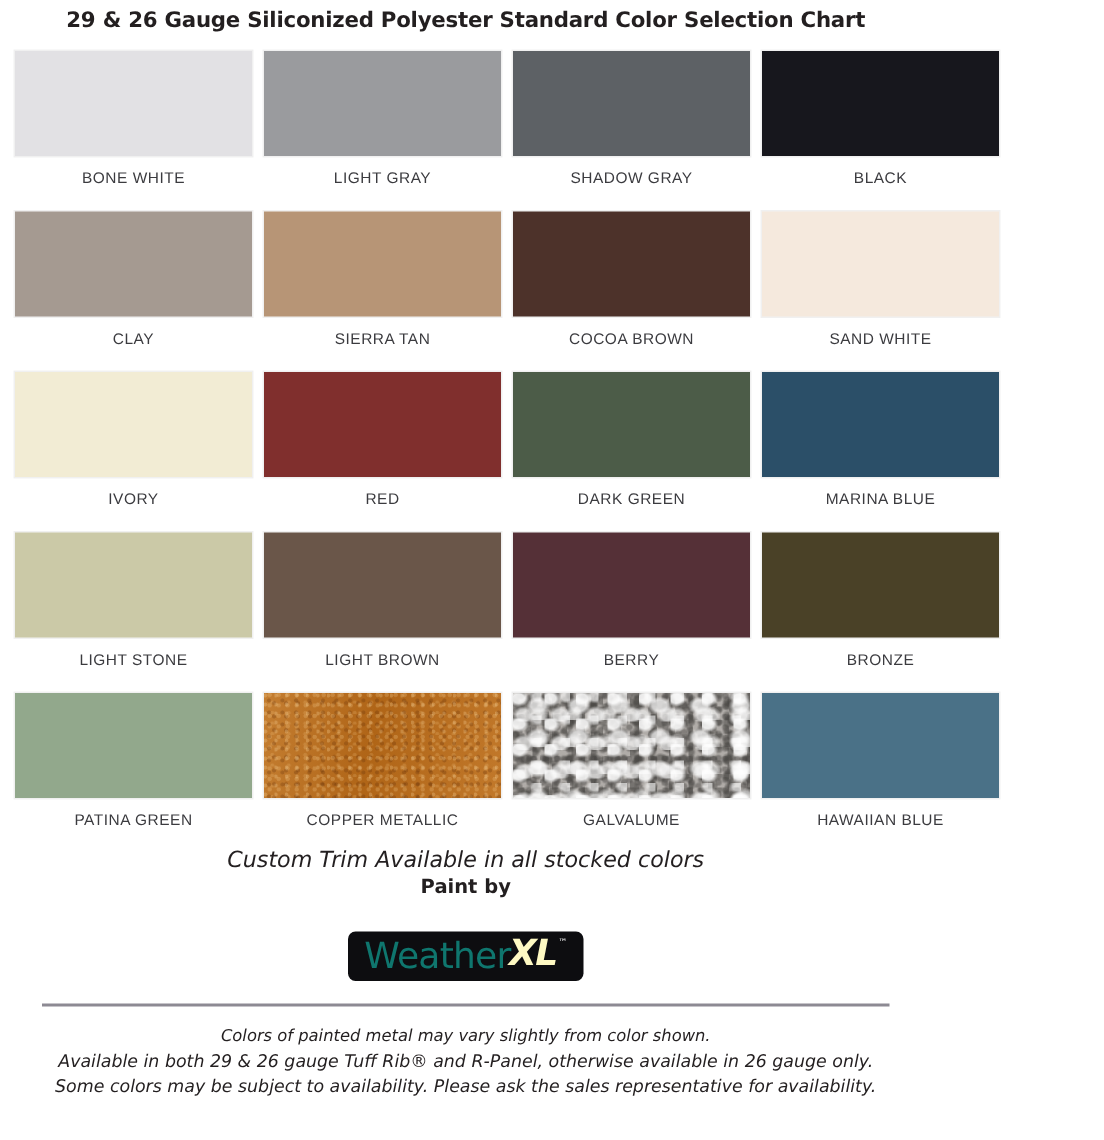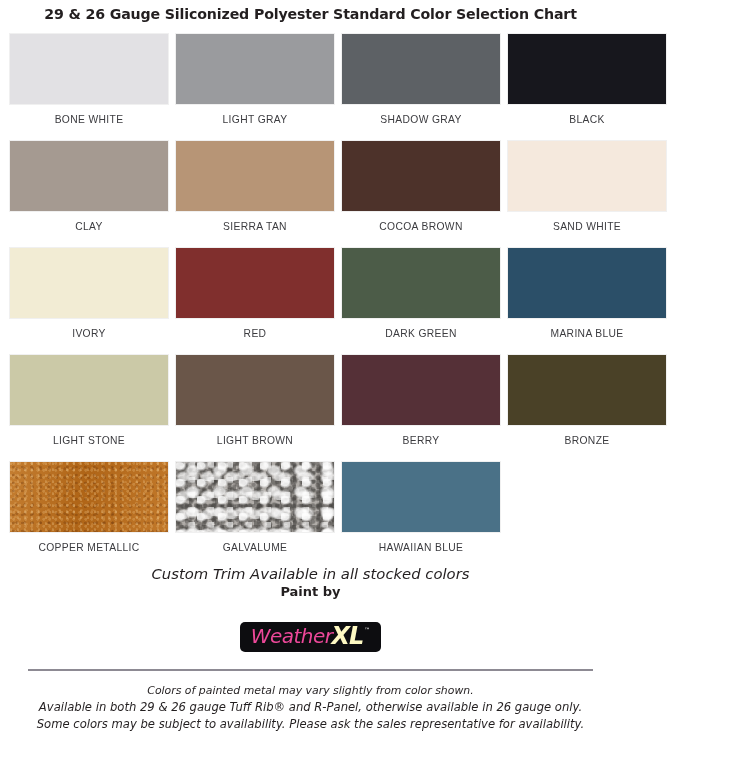--- a/index.html
+++ b/index.html
@@ -170,25 +170,24 @@
     background: #0d0d10;
     border-radius: 5px;
     padding: 4px 11px 5px 11px;
     display: flex;
     align-items: flex-start;
     position: relative;
     line-height: 1;
   }
   .wxl-weather {
     font-family: "DejaVu Sans", sans-serif;
-    font-size: 20px;
-    color: #ec4899;
+    font-size: 24px;
+    color: #0f766e;
     letter-spacing: -0.5px;
     font-weight: normal;
-    font-style: italic;
   }
   .wxl-xl {
     font-family: "DejaVu Sans", sans-serif;
     font-size: 24px;
     font-weight: bold;
     font-style: italic;
     color: #c8102e;
     letter-spacing: -1px;
     margin-left: -1px;
     line-height: 0.88;
@@ -288,20 +287,24 @@
         <div class="swatch-chip" style="background-color: rgb(106, 86, 73);"></div>
         <div class="swatch-label">LIGHT BROWN</div>
       </div>
       <div class="swatch-cell">
         <div class="swatch-chip" style="background-color: rgb(85, 48, 55);"></div>
         <div class="swatch-label">BERRY</div>
       </div>
       <div class="swatch-cell">
         <div class="swatch-chip" style="background-color: rgb(74, 65, 39);"></div>
         <div class="swatch-label">BRONZE</div>
+      </div>
+      <div class="swatch-cell">
+        <div class="swatch-chip" style="background-color: rgb(146, 168, 140);"></div>
+        <div class="swatch-label">PATINA GREEN</div>
       </div>
       <div class="swatch-cell">
         <div class="swatch-chip tex-copper" style="background-color: rgb(185, 106, 24);"></div>
         <div class="swatch-label">COPPER METALLIC</div>
       </div>
       <div class="swatch-cell">
         <div class="swatch-chip tex-galvalume" style="background-color: rgb(176, 172, 168);"></div>
         <div class="swatch-label">GALVALUME</div>
       </div>
       <div class="swatch-cell">

